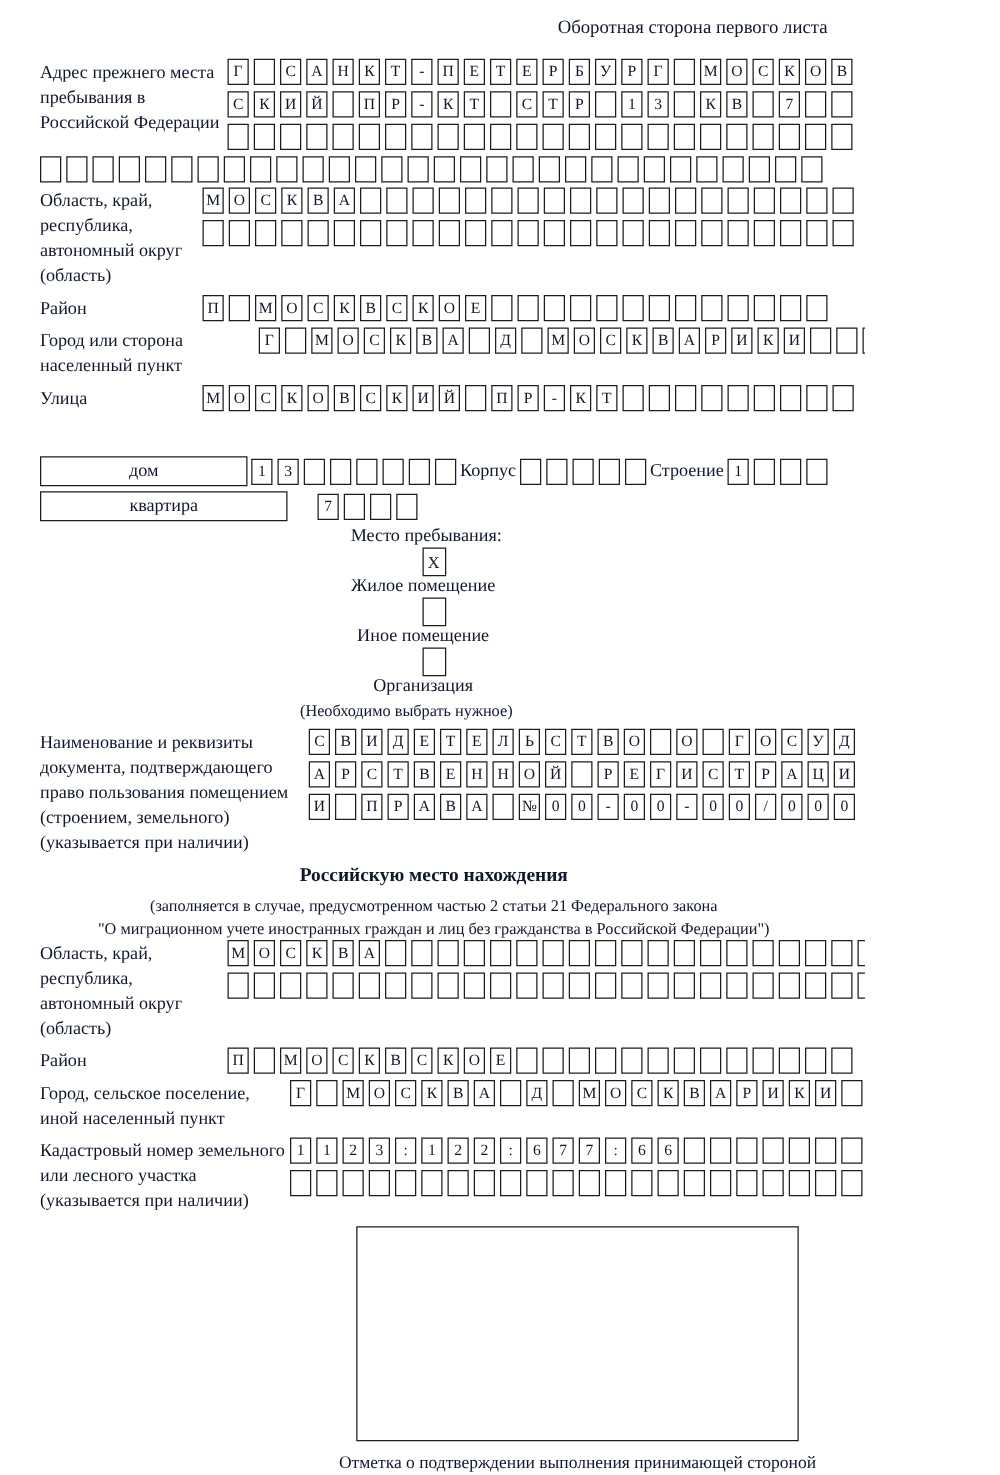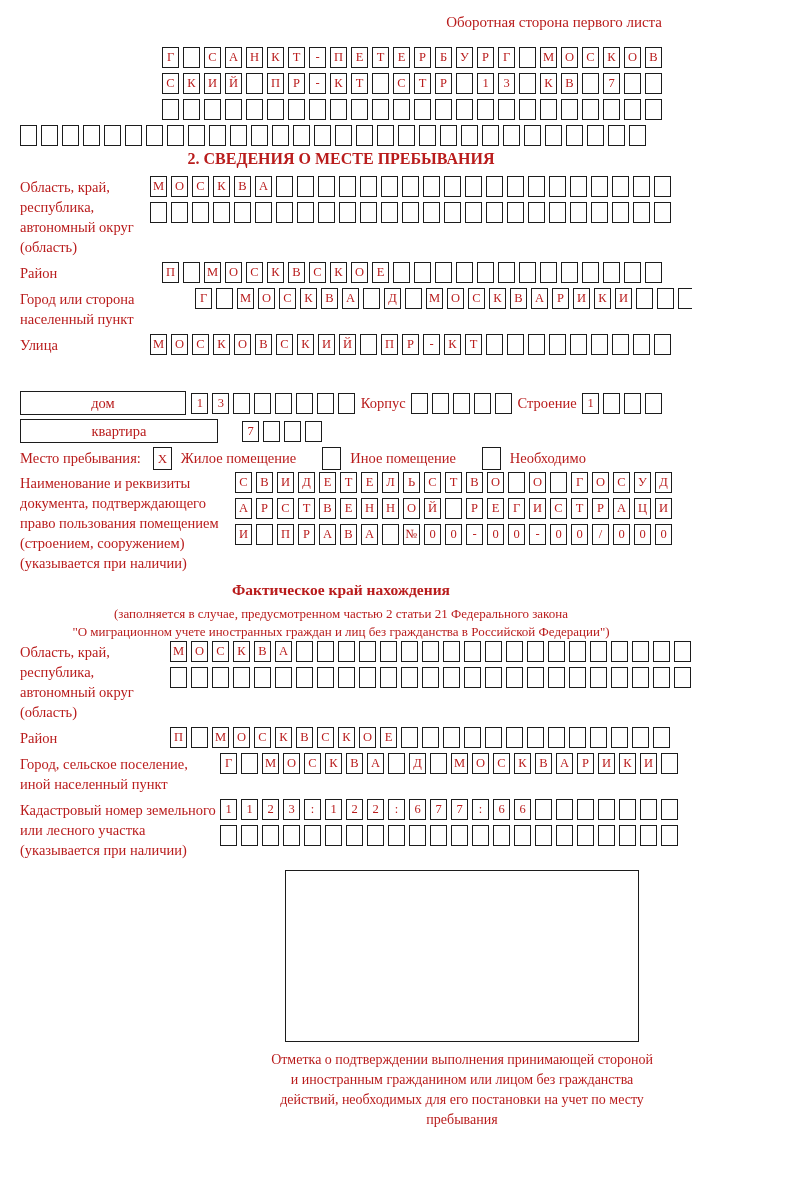--- a/index.html
+++ b/index.html
@@ -1,22 +1,22 @@
 <!DOCTYPE html>
 <html><head>
 <meta charset="utf-8">
 <style>
   * { margin:0; padding:0; box-sizing:border-box; }
   html,body { background:#ffffff; }
   body { width:800px; }
   .page {
     width:692px; height:1180px; overflow:hidden;
-    padding:14px 30px 0 20px;
+    padding:14px 30px 0 32px;
     font-family:"Liberation Serif","DejaVu Serif",serif;
-    color:#b91c1c; background:#ffffff;
+    color:#0f172a; background:#ffffff;
   }
   .header-line { text-align:right; font-size:15px; margin-bottom:16px; }
   
   .cells { display:flex; gap:4px; margin-left:auto; }
   .cell {
     width:17px; height:21px; flex:none;
     border:1.4px solid #1c1c1c;
     display:inline-flex; align-items:center; justify-content:center;
     font-size:12.5px; line-height:1;
   }
@@ -31,21 +31,21 @@
   .section-title { text-align:center; font-weight:bold; font-size:16px; margin:4px 0 8px 0; }
   
   .house-row { display:flex; align-items:center; justify-content:space-between; margin-bottom:4px;margin-top:36px; }
   .widebox { border:1.4px solid #1c1c1c; height:24px; display:flex; align-items:center; justify-content:center; font-size:14.5px; flex:none; }
   .wb-dom { width:166px; } .wb-kv { width:198px; }
   .inline-label { font-size:14.5px; flex:none; }
   .house-row .cells, .kv-row .cells { margin-left:0; }
   .note-left { font-size:13px; line-height:17px; margin:2px 0 6px 2px; }
   .kv-row { display:flex; align-items:center; gap:24px; margin-bottom:4px; }
   
-  .stay-row { display:flex; align-items:center; margin-bottom:2px; }
+  .stay-row { display:flex; align-items:center; margin-bottom:2px;flex-direction:column; }
   .stay-label { font-size:14.5px; margin-right:12px; }
   .checkbox { width:19px; height:23px; border:1.4px solid #1c1c1c; display:inline-flex; align-items:center; justify-content:center; font-size:13px; flex:none; }
   .opt-label { font-size:14.5px; margin:0 26px 0 9px; }
   .stay-note { font-size:13px; line-height:17px; padding-left:208px; margin-bottom:6px; }
   
   .fact-title { text-align:center; font-weight:bold; font-size:15.5px; margin:8px 0 6px 0; }
   .fact-note { text-align:center; font-size:13px; line-height:18px; }
   .fact-note:last-of-type { margin-bottom:6px; }
   
   .stamp-wrap { width:384px; margin-left:auto; margin-right:8px; margin-top:10px; }
@@ -53,20 +53,21 @@
   .stamp-caption { text-align:center; font-size:14px; line-height:20px; }
 </style>
 </head>
 <body>
 
 <div class="page">
 
   <div class="header-line">Оборотная сторона первого листа</div>
 
   <div class="frow">
+    <div class="flabel lw150">Адрес прежнего места пребывания в Российской Федерации</div>
     <div class="cellcol">
       <div class="cells">
           <span class="cell">Г</span>
           <span class="cell"></span>
           <span class="cell">С</span>
           <span class="cell">А</span>
           <span class="cell">Н</span>
           <span class="cell">К</span>
           <span class="cell">Т</span>
           <span class="cell">-</span>
@@ -167,21 +168,20 @@
       <span class="cell"></span>
       <span class="cell"></span>
       <span class="cell"></span>
       <span class="cell"></span>
       <span class="cell"></span>
       <span class="cell"></span>
       <span class="cell"></span>
       <span class="cell"></span>
     </div>
 
-  <div class="section-title">2. СВЕДЕНИЯ О МЕСТЕ ПРЕБЫВАНИЯ</div>
 
   <div class="frow">
     <div class="flabel lw130">Область, край, республика, автономный округ (область)</div>
     <div class="cellcol">
       <div class="cells">
           <span class="cell">М</span>
           <span class="cell">О</span>
           <span class="cell">С</span>
           <span class="cell">К</span>
           <span class="cell">В</span>
@@ -366,25 +366,26 @@
       </div>
   </div>
 
   <div class="stay-row">
     <span class="stay-label">Место пребывания:</span>
     <span class="checkbox">X</span>
     <span class="opt-label">Жилое помещение</span>
     <span class="checkbox"></span>
     <span class="opt-label">Иное помещение</span>
     <span class="checkbox"></span>
-    <span class="opt-label">Необходимо</span>
-  </div>
-
-  <div class="frow">
-    <div class="flabel lw215">Наименование и реквизиты документа, подтверждающего право пользования помещением (строением, сооружением) (указывается при наличии)</div>
+    <span class="opt-label">Организация</span>
+  </div>
+  <div class="stay-note">(Необходимо выбрать нужное)</div>
+
+  <div class="frow">
+    <div class="flabel lw215">Наименование и реквизиты документа, подтверждающего право пользования помещением (строением, земельного) (указывается при наличии)</div>
     <div class="cellcol">
       <div class="cells">
           <span class="cell">С</span>
           <span class="cell">В</span>
           <span class="cell">И</span>
           <span class="cell">Д</span>
           <span class="cell">Е</span>
           <span class="cell">Т</span>
           <span class="cell">Е</span>
           <span class="cell">Л</span>
@@ -444,21 +445,21 @@
           <span class="cell">0</span>
           <span class="cell">0</span>
           <span class="cell">/</span>
           <span class="cell">0</span>
           <span class="cell">0</span>
           <span class="cell">0</span>
         </div>
     </div>
   </div>
 
-  <div class="fact-title">Фактическое край нахождения</div>
+  <div class="fact-title">Российскую место нахождения</div>
   <div class="fact-note">(заполняется в случае, предусмотренном частью 2 статьи 21 Федерального закона</div>
   <div class="fact-note">"О миграционном учете иностранных граждан и лиц без гражданства в Российской Федерации")</div>
 
   <div class="frow">
     <div class="flabel lw150">Область, край, республика, автономный округ (область)</div>
     <div class="cellcol">
       <div class="cells">
           <span class="cell">М</span>
           <span class="cell">О</span>
           <span class="cell">С</span>

